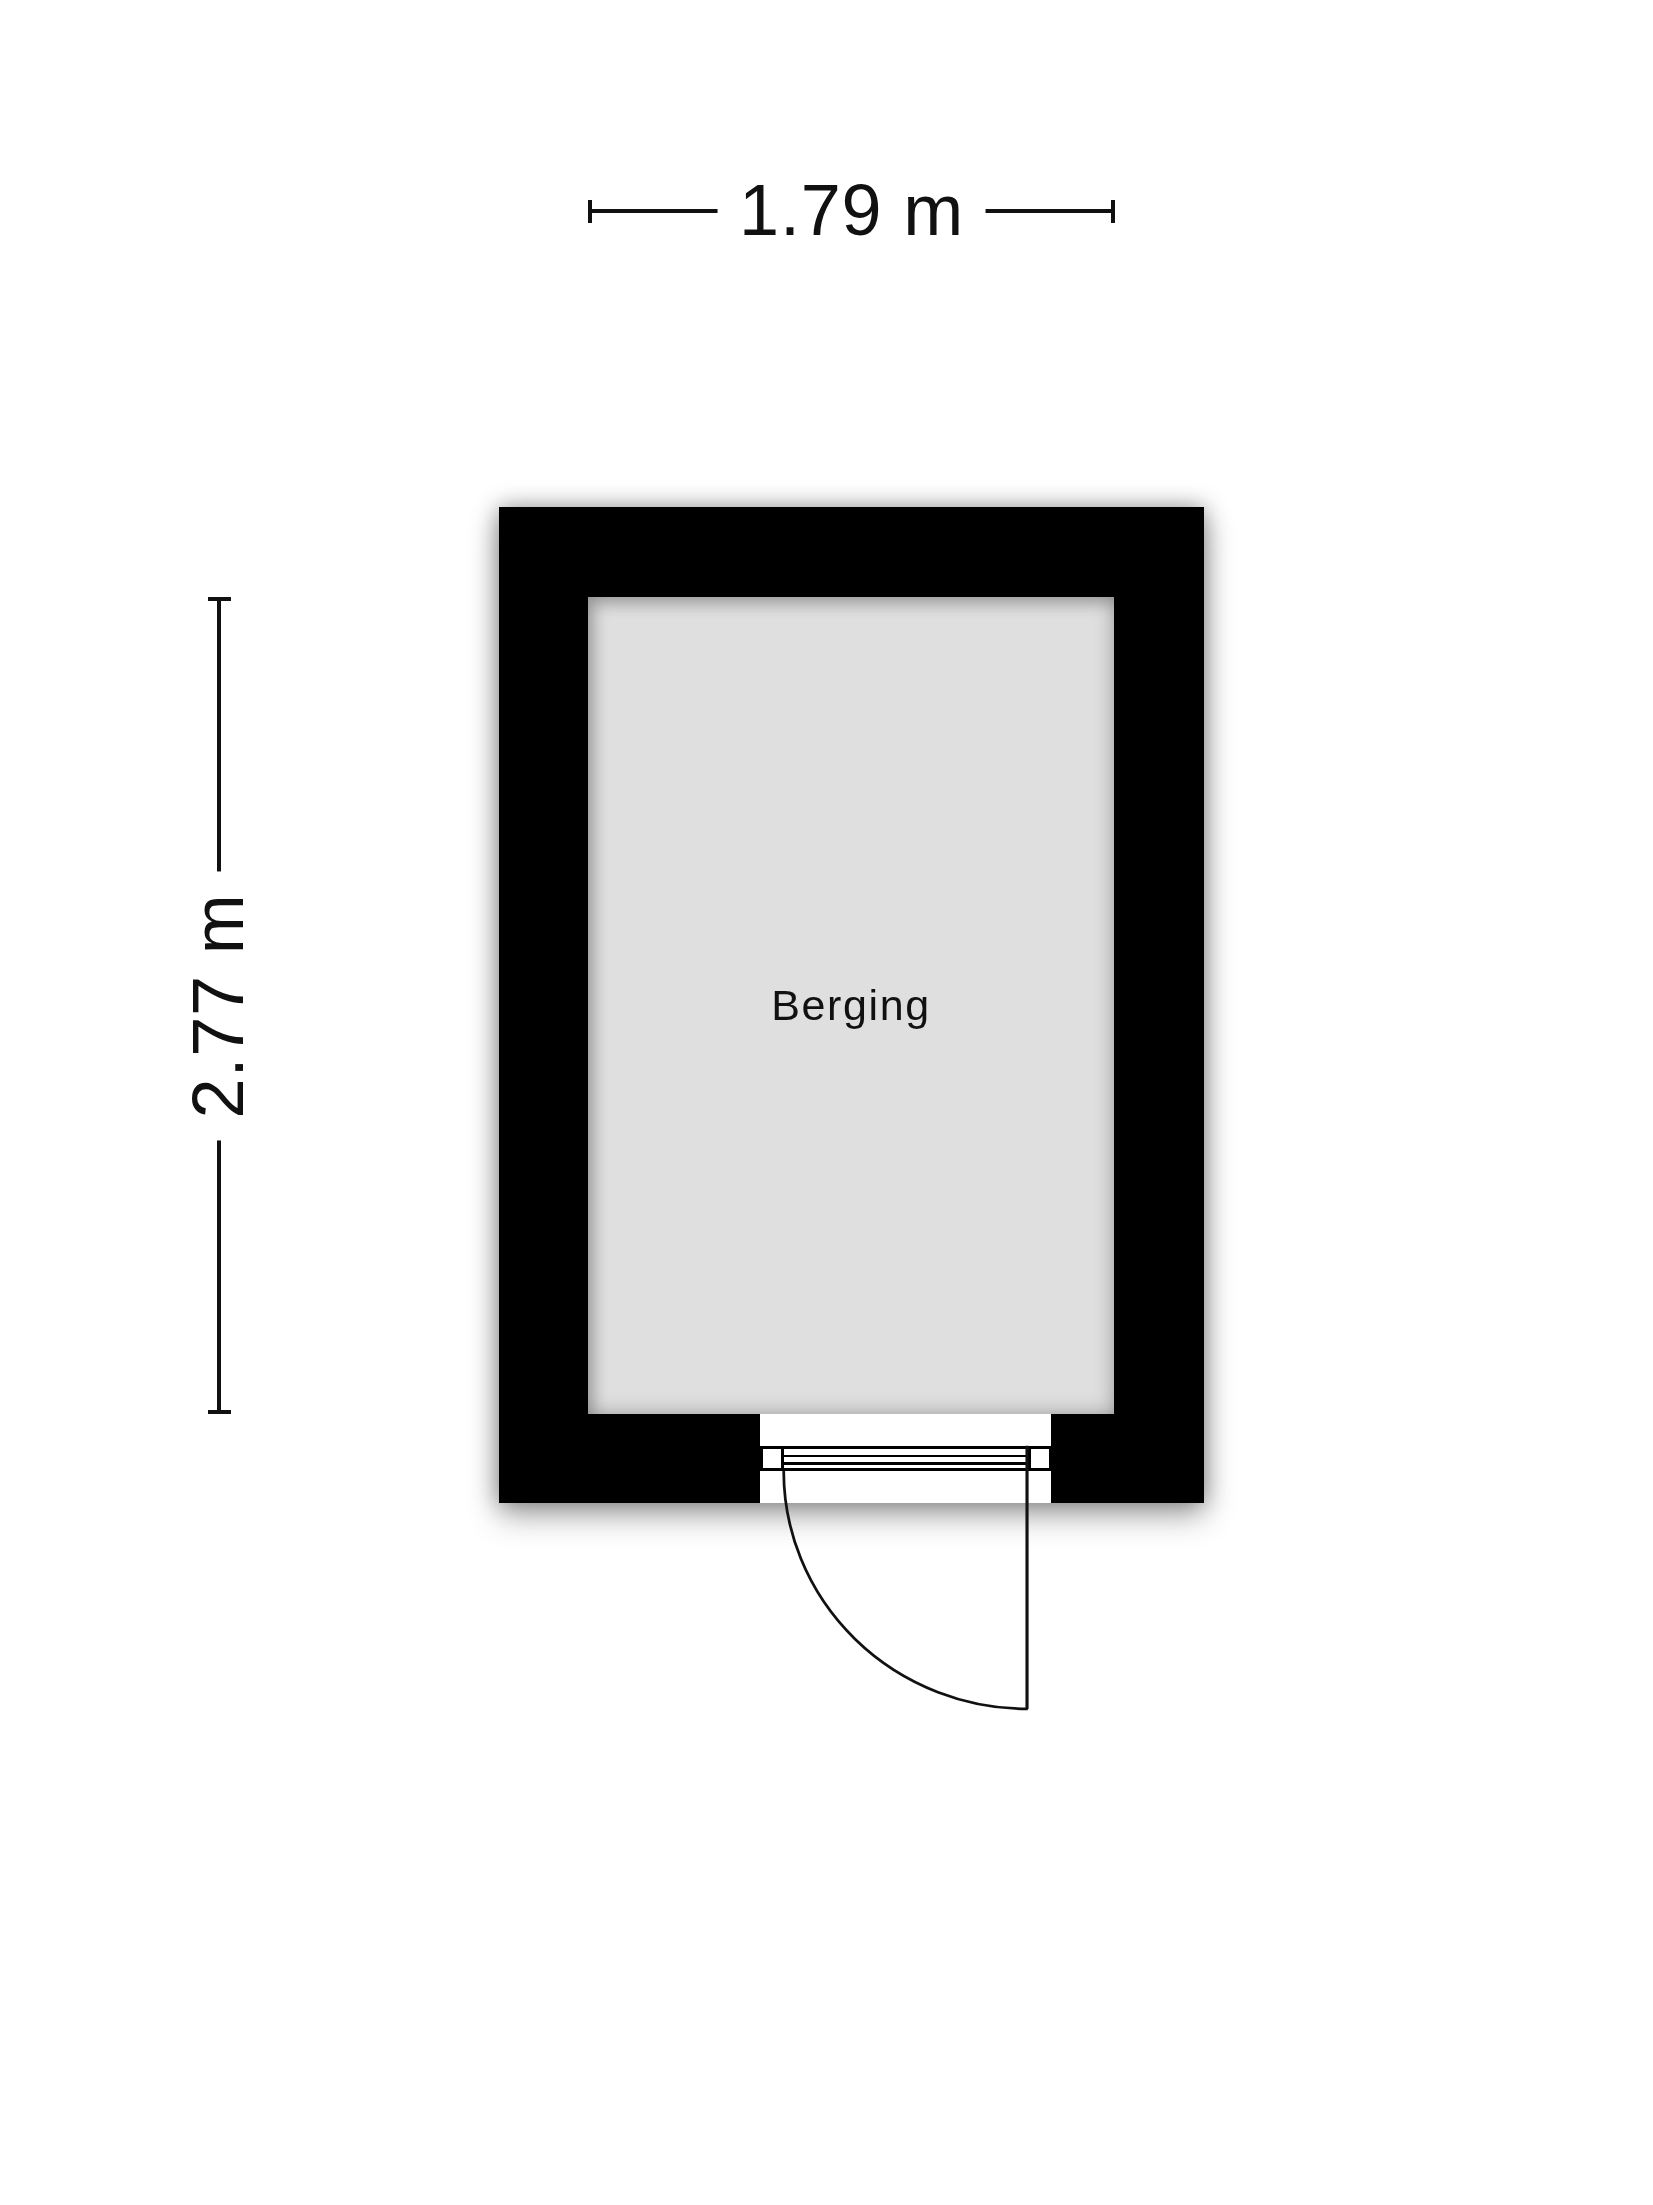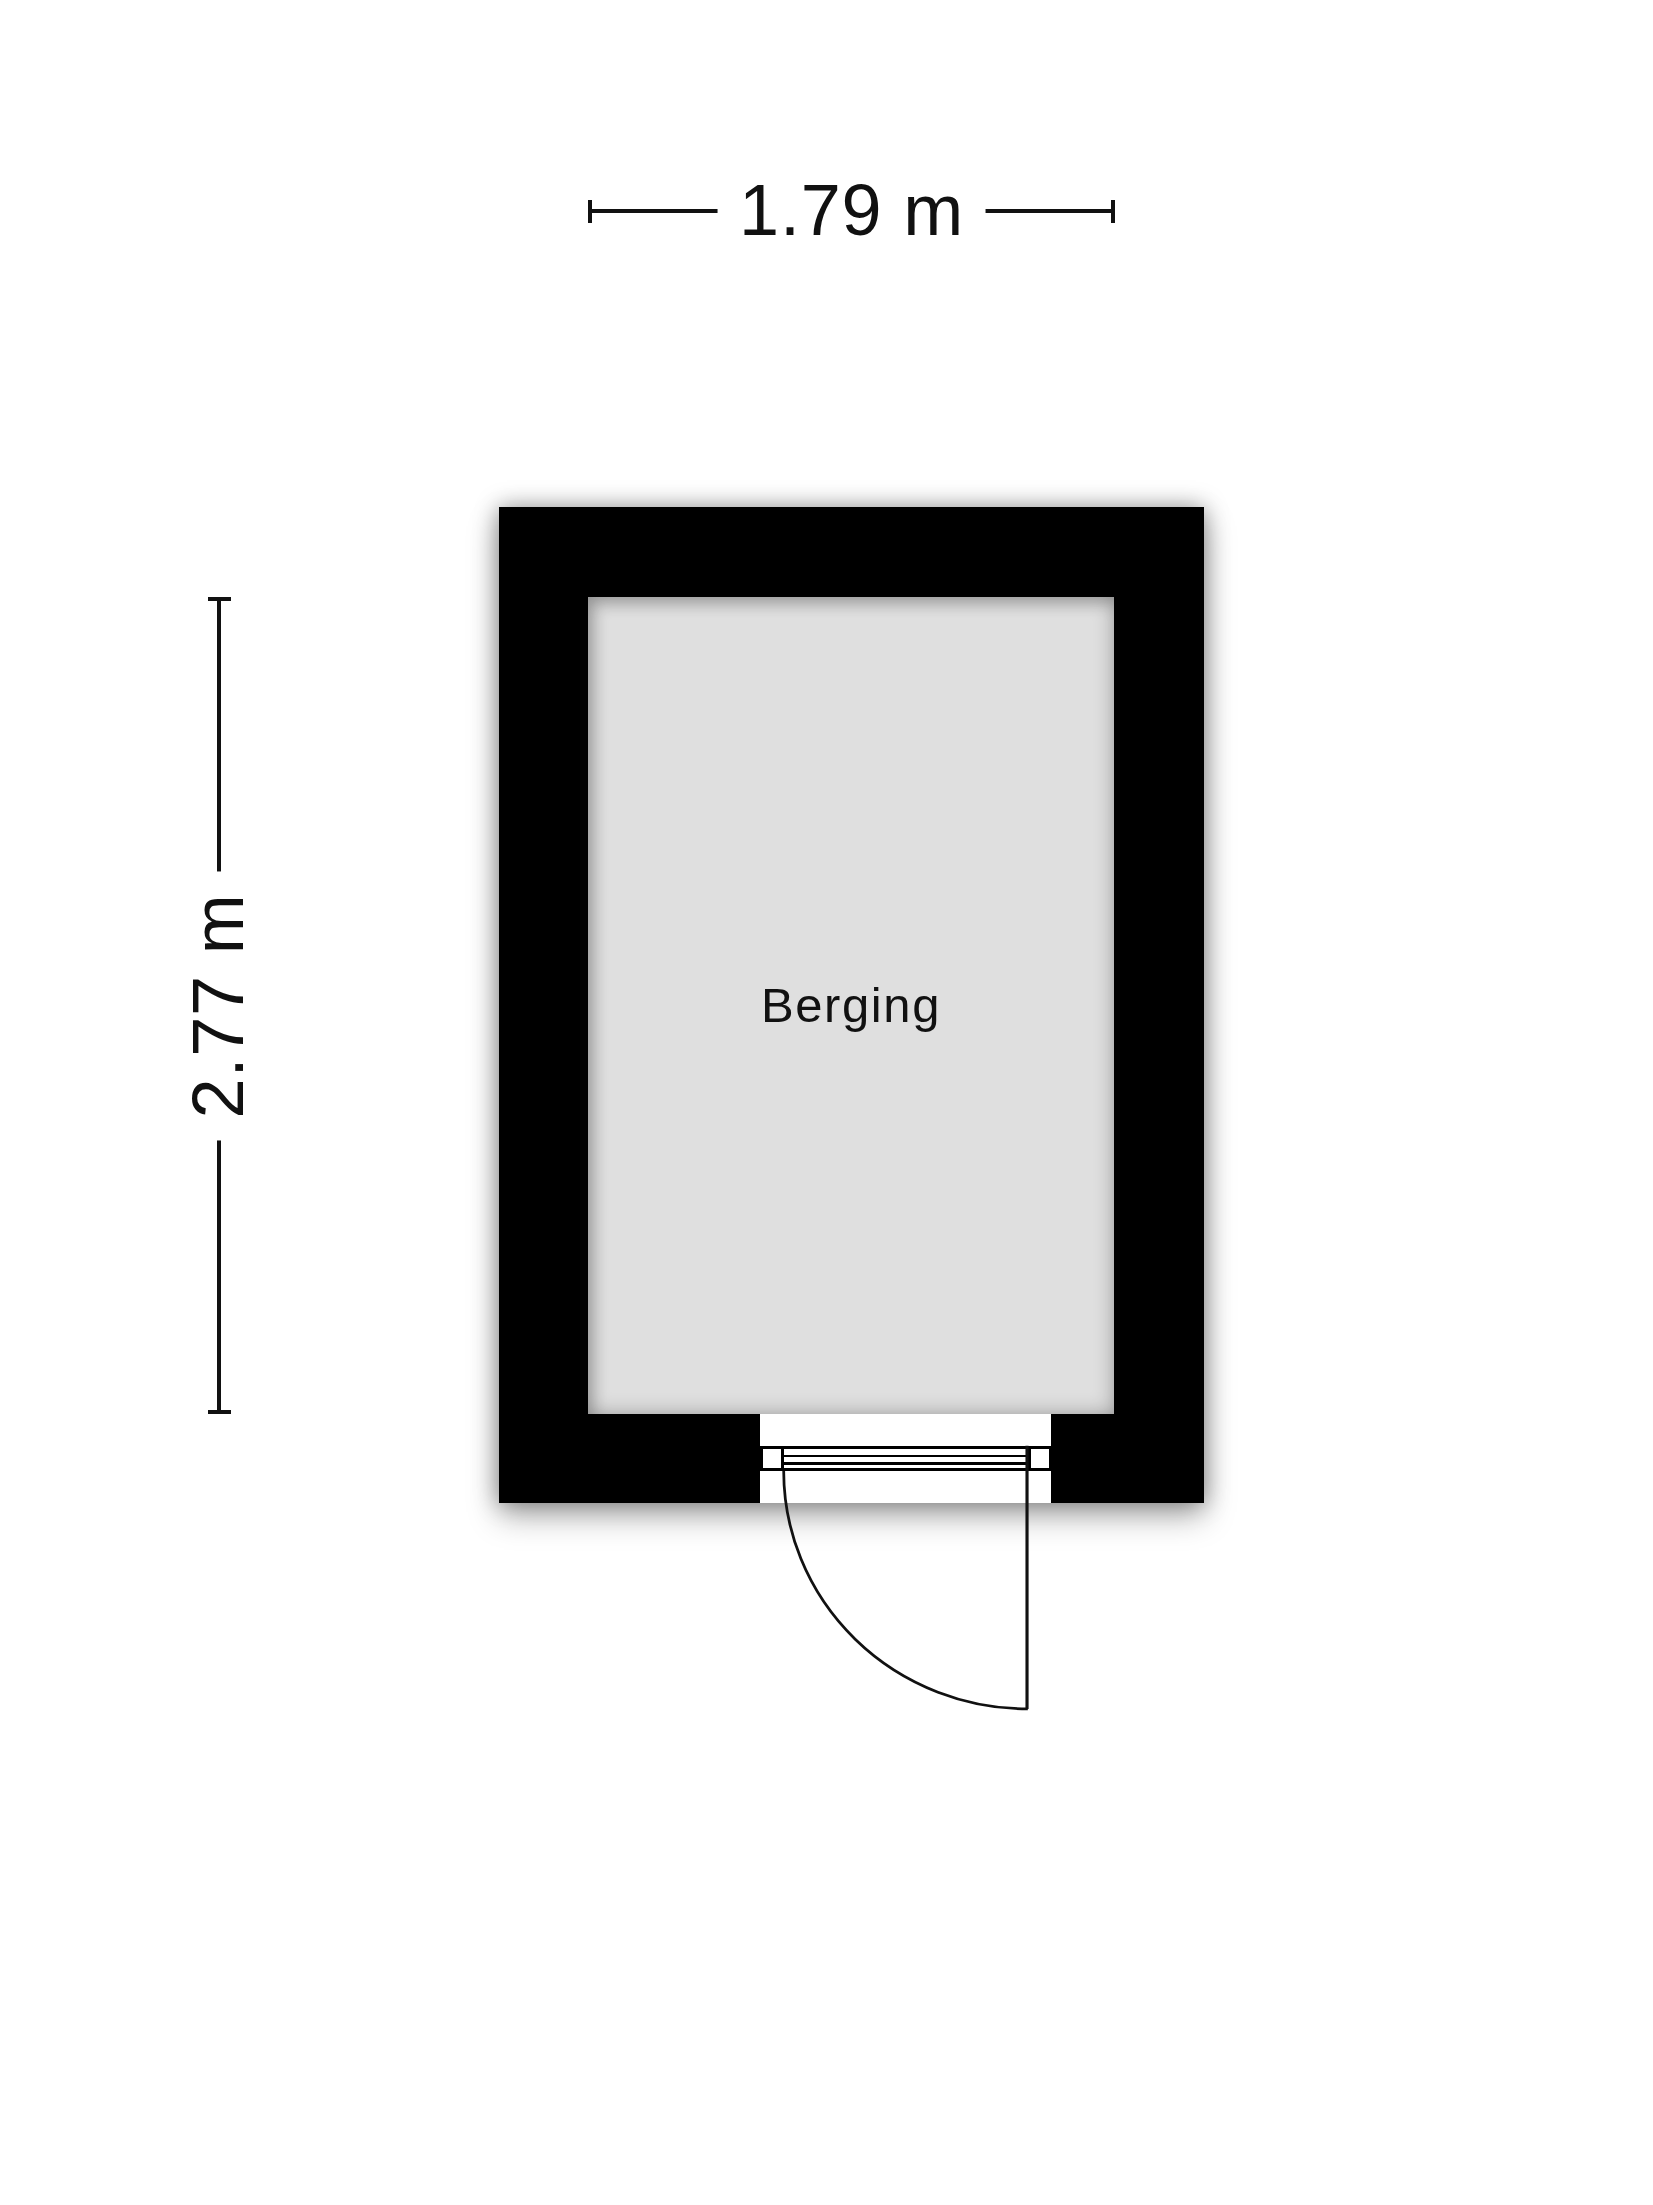--- a/index.html
+++ b/index.html
@@ -23,21 +23,21 @@
     background:var(--wall);
     box-shadow:0 0 22px rgba(0,0,0,0.38), 0 14px 30px rgba(0,0,0,0.28);
   }
   .room{
     position:absolute;left:588px;top:597px;width:526px;height:817px;
     background:var(--room-fill);
     box-shadow:inset 0 0 20.5px rgba(0,0,0,0.30), inset 6.3px 7.9px 14px rgba(0,0,0,0.14);
     display:flex;align-items:center;justify-content:center;
   }
   .room-label{
-    font-size:49px;line-height:1;color:var(--text);
+    font-size:43px;line-height:1;color:var(--text);
     letter-spacing:1.6px;white-space:nowrap;
   }
   
   .door-opening{
     position:absolute;left:760px;top:1414px;width:291px;height:89px;
     background:var(--background);
   }
   .door-jamb{
     position:absolute;top:1446px;width:23.6px;height:25px;
     box-sizing:border-box;border:3.2px solid var(--wall);

